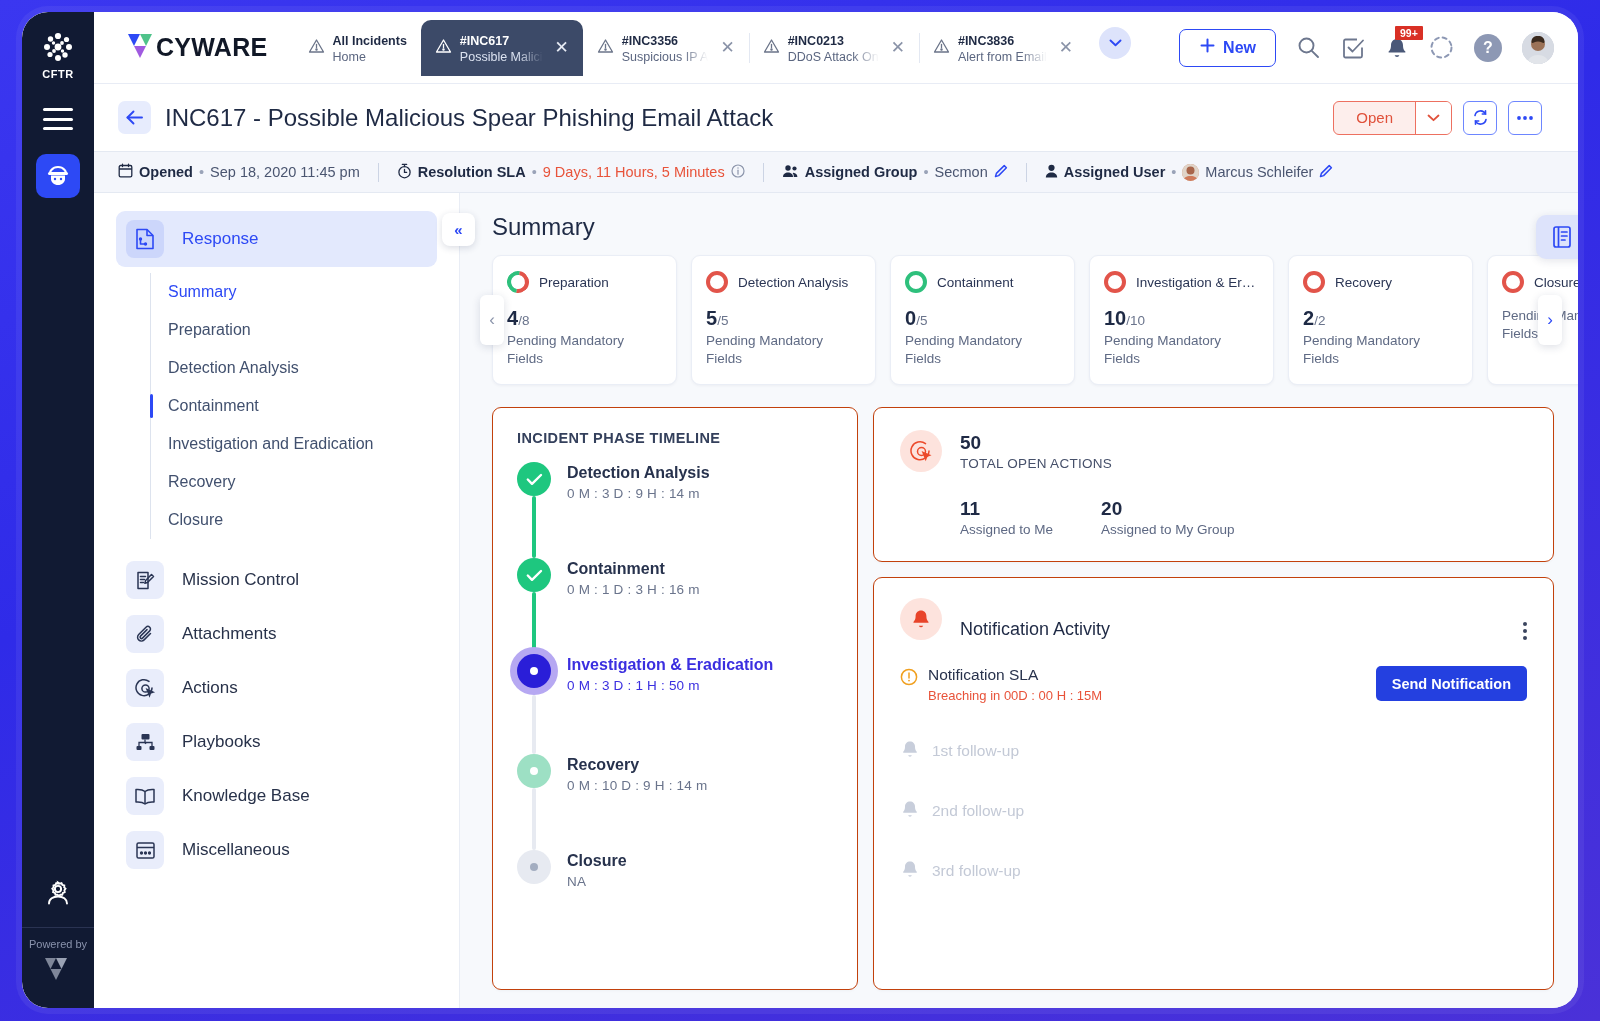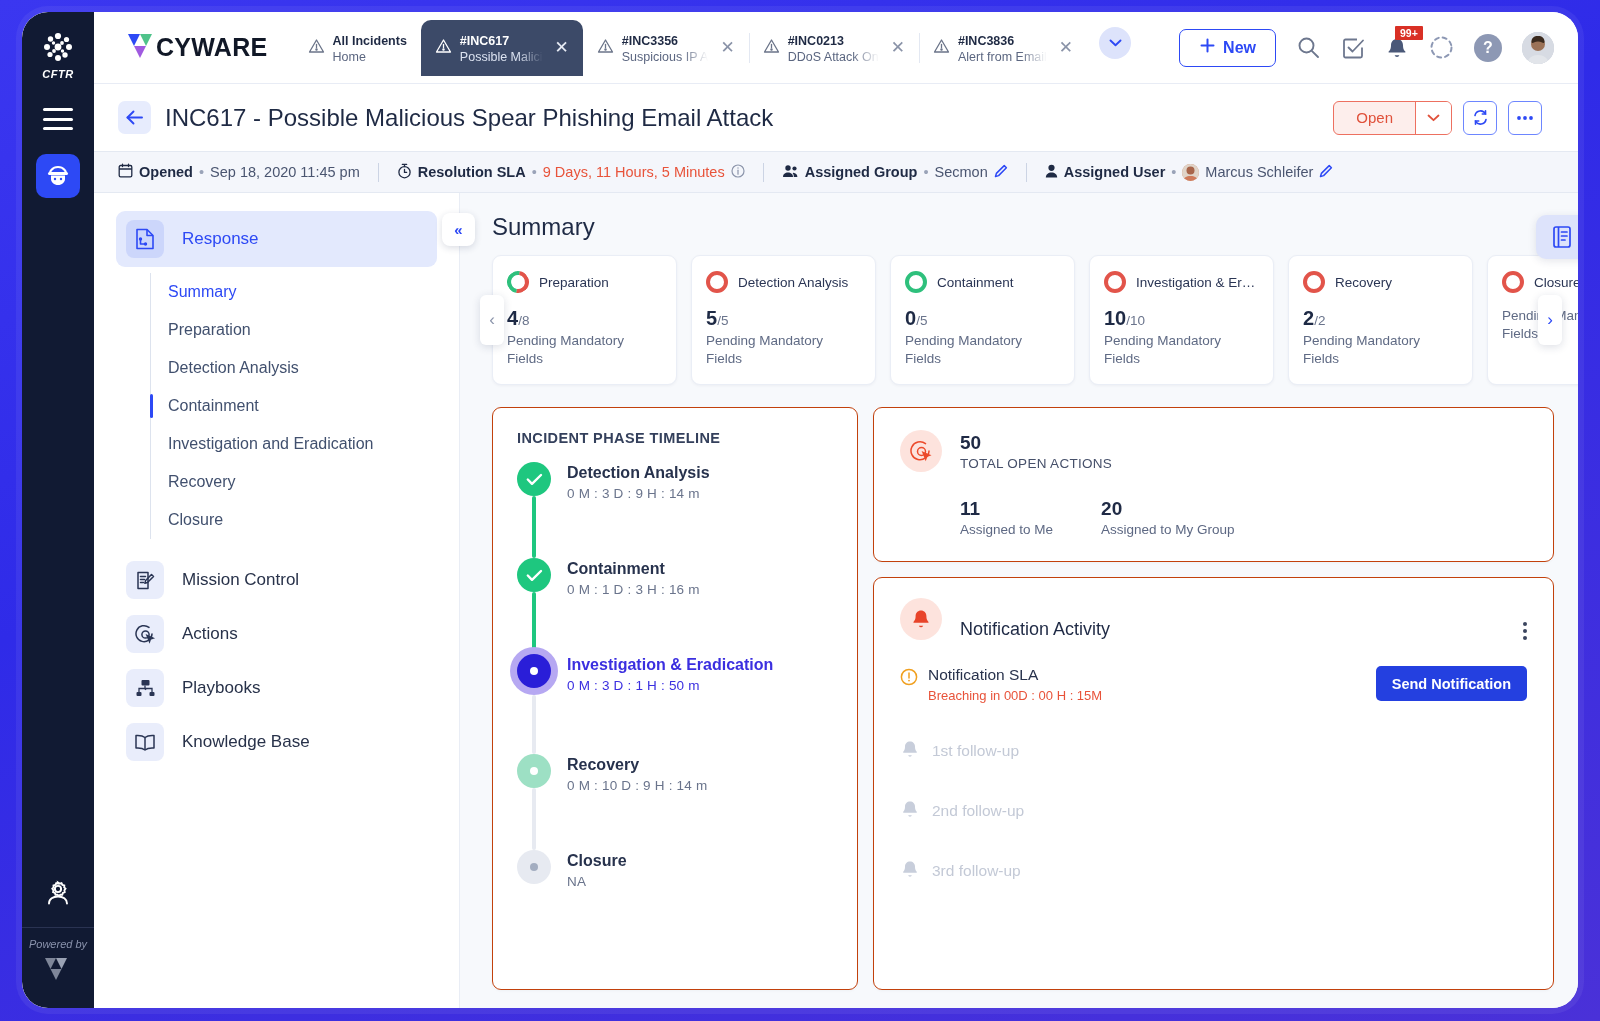--- a/index.html
+++ b/index.html
@@ -15,21 +15,21 @@
   }
   .device {
     position: absolute; left: 22px; top: 12px; width: 1556px; height: 996px;
     background: #fff; border-radius: 26px; overflow: hidden;
     box-shadow: 0 0 0 6px rgba(255,255,255,0.06);
   }
   
   .rail {
     position: absolute; left: 0; top: 0; width: 72px; height: 996px;
     background: #111a33; border-radius: 26px 0 0 26px;
-    display: flex; flex-direction: column; align-items: center; font-style: italic;
+    display: flex; flex-direction: column; align-items: center;
   }
   .rail-logo { margin-top: 18px; display:flex; flex-direction:column; align-items:center; }
   .rail-logo-glyph { width: 34px; height: 34px; }
   .rail-logo-text {
     color: #fff; font-size: 11px; font-weight: bold; letter-spacing: .6px; margin-top: 4px;
   }
   .rail-hamburger {
     margin-top: 28px; width: 30px; height: 22px;
     display: flex; flex-direction: column; justify-content: space-between; cursor: pointer;
   }
@@ -658,20 +658,28 @@
             <svg width="20" height="21" viewBox="0 0 20 21" fill="none" stroke="#2a3554" stroke-width="1.5" stroke-linejoin="round">
               <path d="M3 2.5h10v16H3z"></path>
                   <path d="M5.5 6.5h5M5.5 9.5h4M5.5 12.5h3" stroke-linecap="round"></path>
               <path d="M16.5 4.5l2 2-6 6-2.6.7.7-2.6z"></path>
             </svg>
           </span>
           <span class="nav-item-label">Mission Control</span>
         </div>
         <div class="nav-item">
           <span class="nav-icon-box plain">
+            <svg width="21" height="21" viewBox="0 0 21 21" fill="none" stroke="#2a3554" stroke-width="1.5" stroke-linecap="round">
+              <path d="M15.5 9.5l-6.4 6.4a3.8 3.8 0 0 1-5.4-5.4l7.3-7.3a2.6 2.6 0 0 1 3.7 3.7l-7.2 7.2a1.4 1.4 0 0 1-2-2l6.5-6.5"></path>
+            </svg>
+          </span>
+          <span class="nav-item-label">Attachments</span>
+        </div>
+        <div class="nav-item">
+          <span class="nav-icon-box plain">
             <svg width="21" height="21" viewBox="0 0 21 21" fill="none" stroke="#2a3554" stroke-width="1.5">
               <path d="M14 3.4A8 8 0 1 0 17 10" stroke-linecap="round"></path>
               <circle cx="10.5" cy="10.5" r="3.6"></circle>
               <path d="M12 11.5l6 2.6-2.6.9-.9 2.6z" fill="#2a3554"></path>
             </svg>
           </span>
           <span class="nav-item-label">Actions</span>
         </div>
         <div class="nav-item">
           <span class="nav-icon-box plain">
@@ -686,20 +694,32 @@
           <span class="nav-item-label">Playbooks</span>
         </div>
         <div class="nav-item">
           <span class="nav-icon-box plain">
             <svg width="22" height="19" viewBox="0 0 22 19" fill="none" stroke="#2a3554" stroke-width="1.5" stroke-linejoin="round">
               <path d="M11 4.5C9 2.8 5.8 2.2 2 2.5v12.5c3.8-.3 7 .3 9 2 2-1.7 5.2-2.3 9-2V2.5c-3.8-.3-7 .3-9 2z"></path>
               <path d="M11 4.5v12"></path>
             </svg>
           </span>
           <span class="nav-item-label">Knowledge Base</span>
+        </div>
+        <div class="nav-item">
+          <span class="nav-icon-box plain">
+            <svg width="21" height="19" viewBox="0 0 21 19" fill="none" stroke="#2a3554" stroke-width="1.5">
+              <rect x="2" y="2" width="17" height="15" rx="1.6"></rect>
+                  <path d="M2 6.5h17"></path>
+              <circle cx="6.5" cy="12" r=".9" fill="#2a3554"></circle>
+                  <circle cx="10.5" cy="12" r=".9" fill="#2a3554"></circle>
+                  <circle cx="14.5" cy="12" r=".9" fill="#2a3554"></circle>
+            </svg>
+          </span>
+          <span class="nav-item-label">Miscellaneous</span>
         </div>
       </div>
     </div>
 
     <div class="main">
       <div class="main-title">Summary</div>
 
       <div class="cards-row">
         <div class="carousel-arrow left">‹</div>
 

